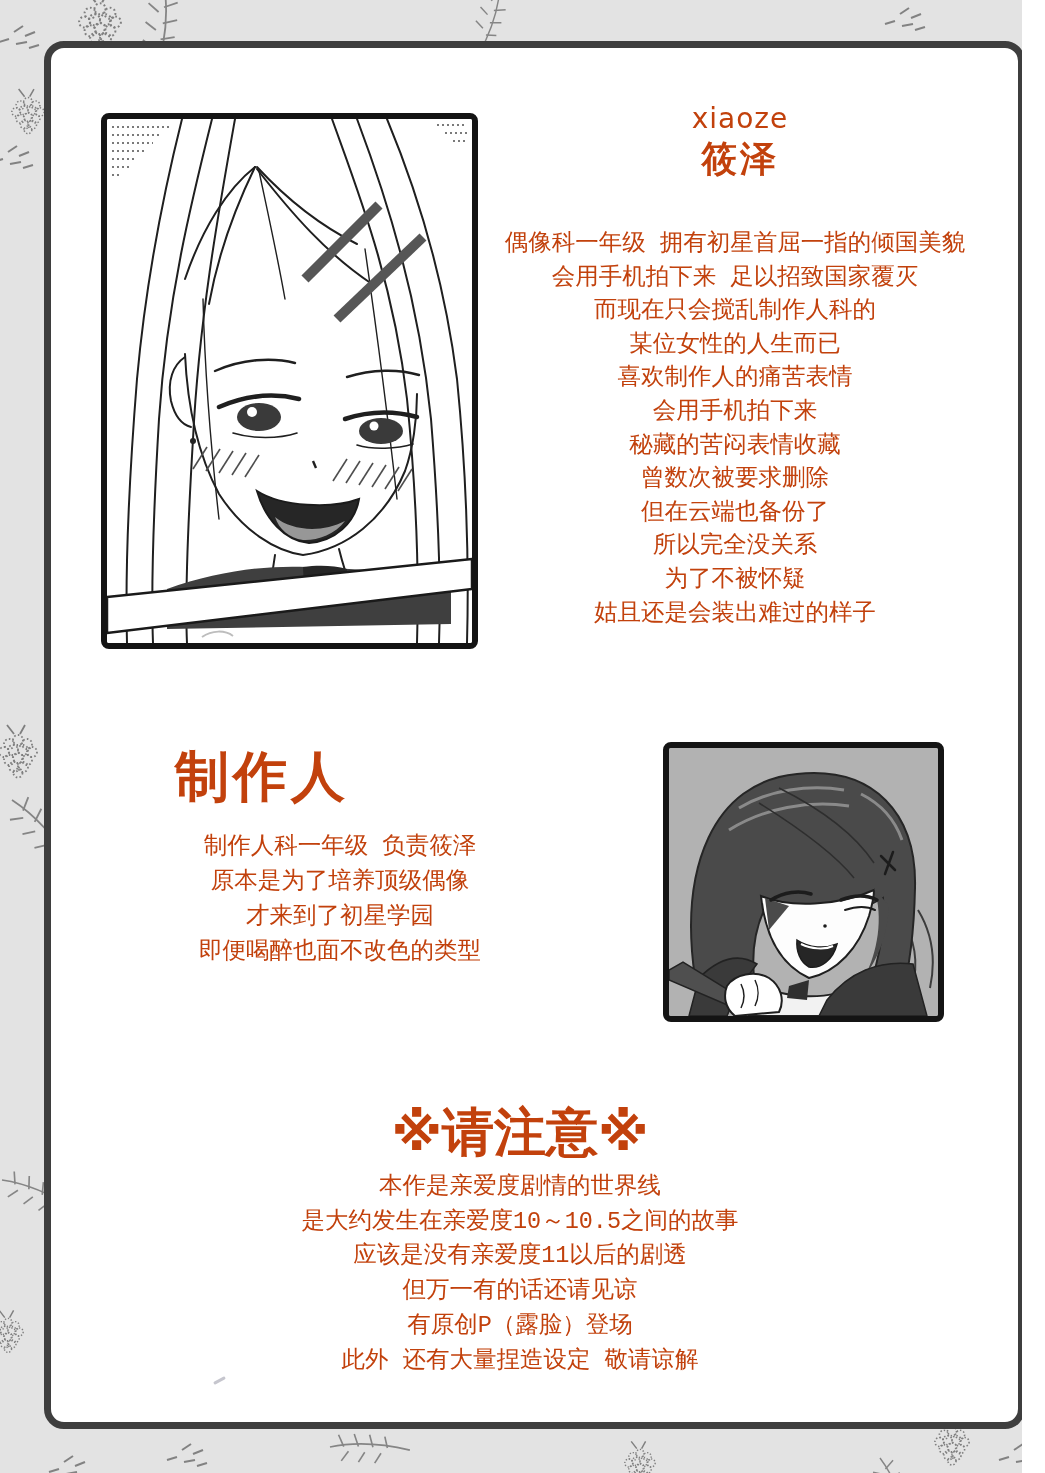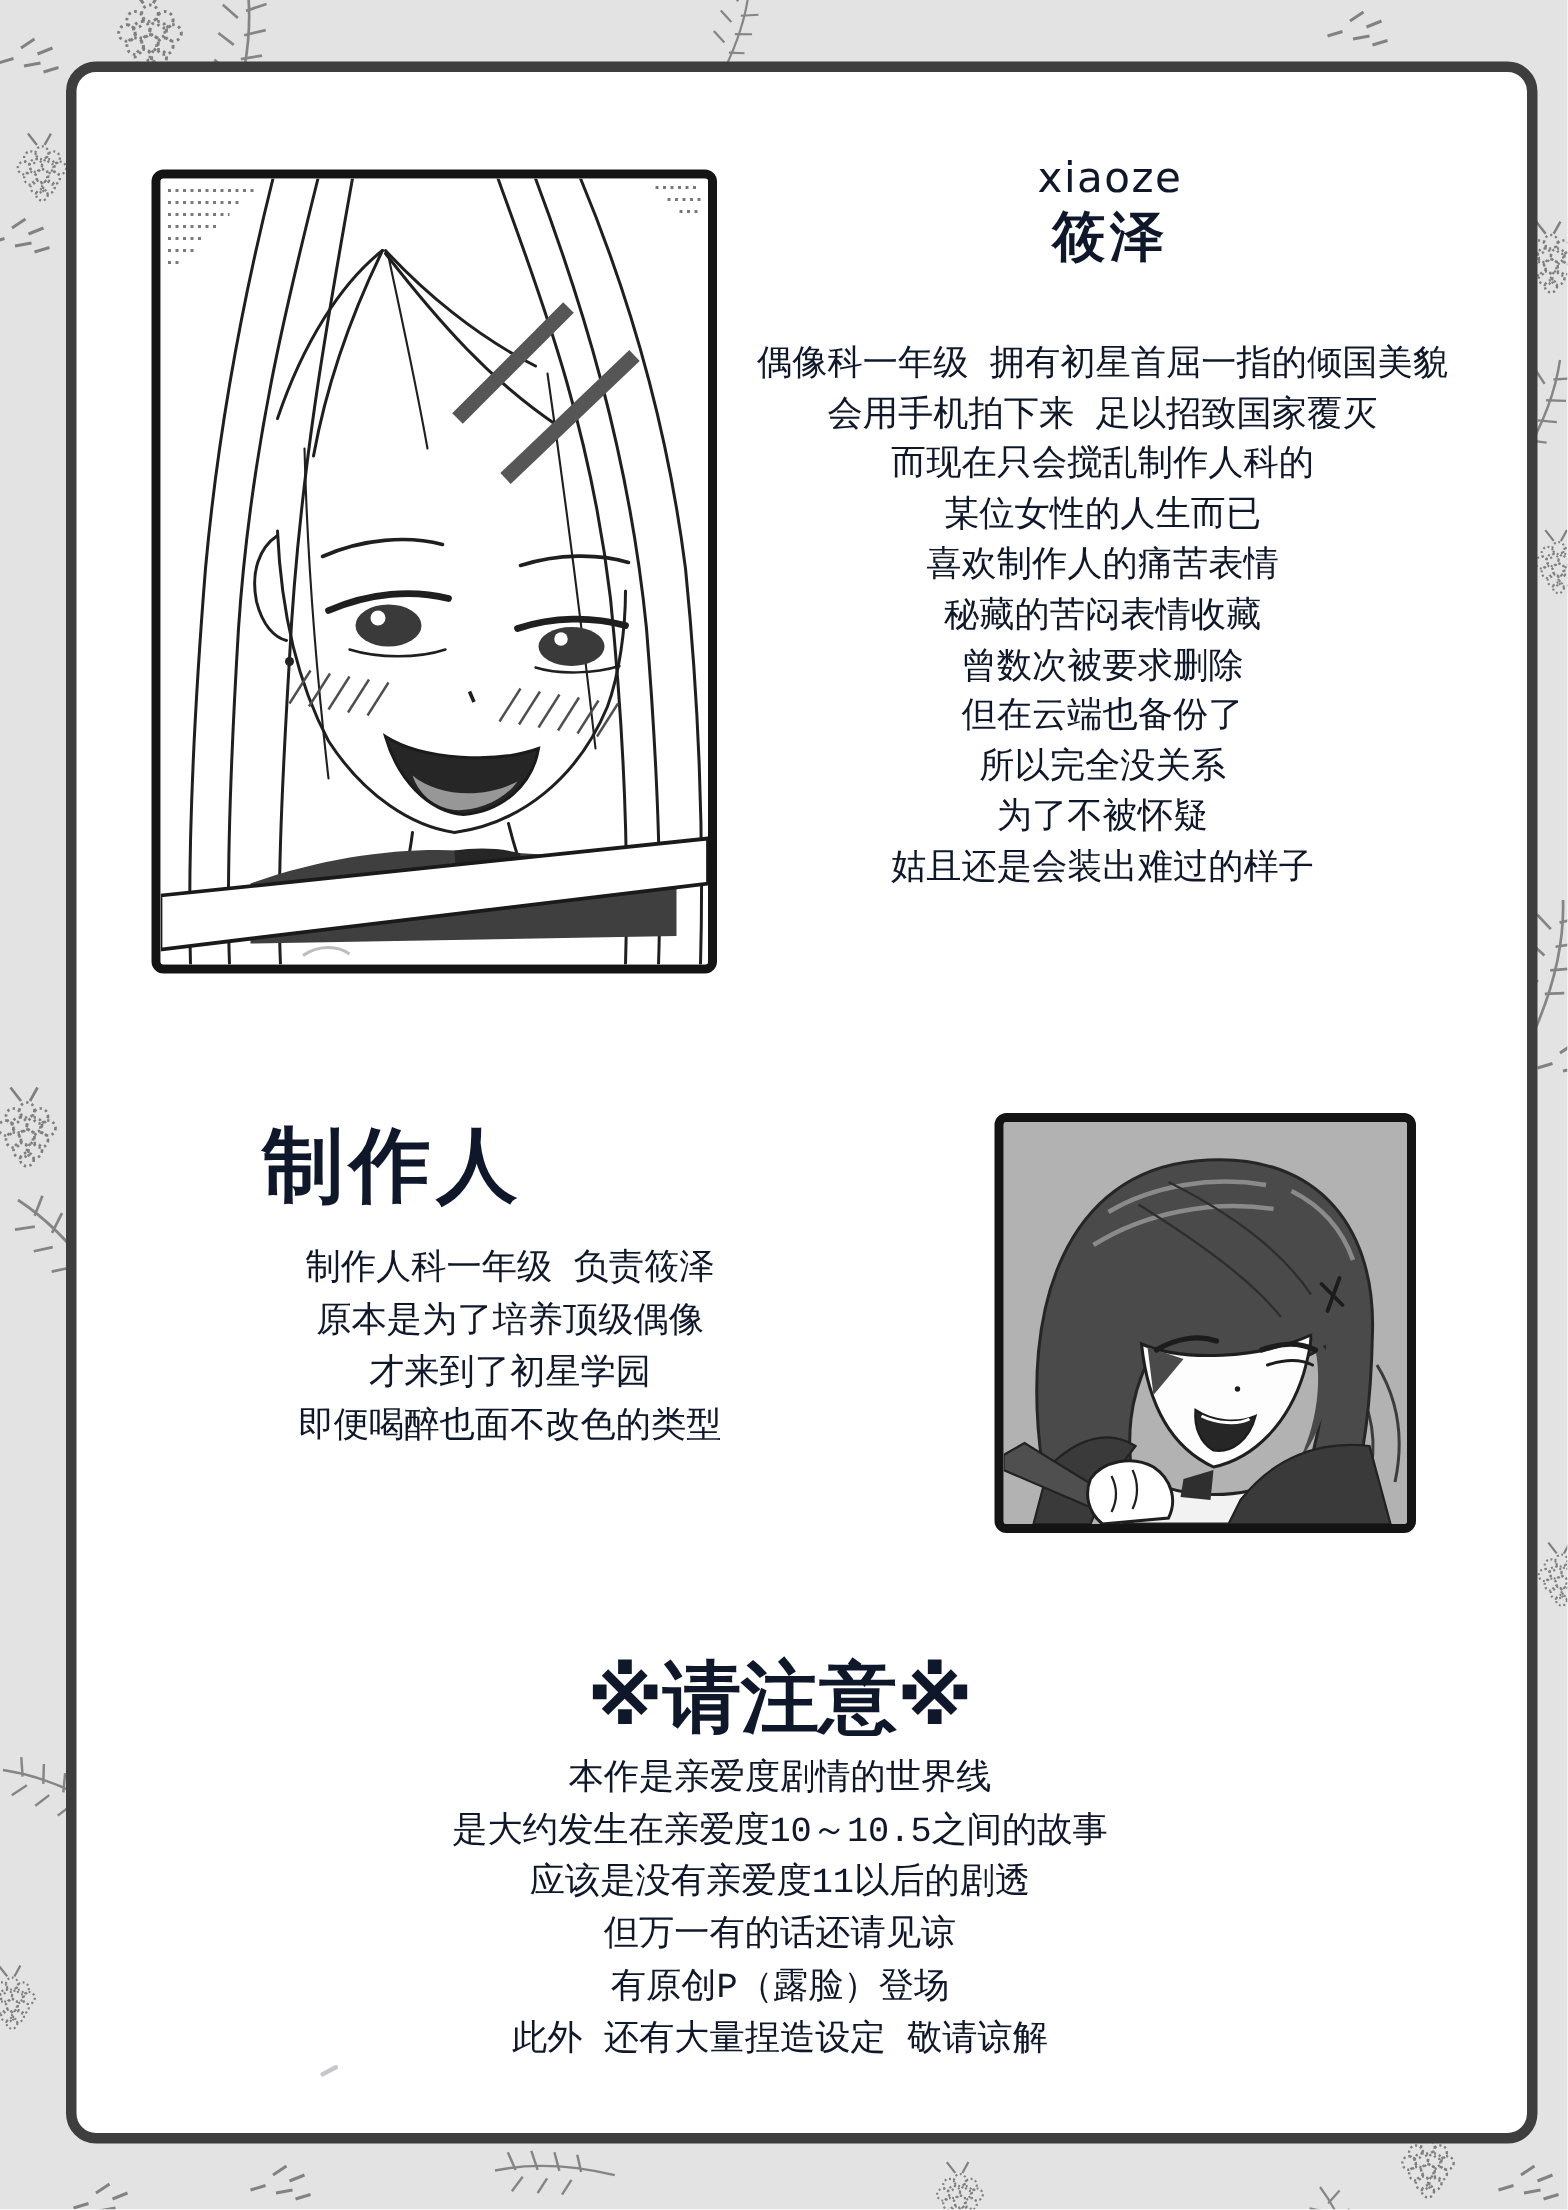--- a/index.html
+++ b/index.html
@@ -2,22 +2,21 @@
 <html><head>
 <meta charset="utf-8">
 <style>
   html,body{margin:0;padding:0;}
   .page{
     position:relative;
     width:1022px;height:1473px;
     background:#e3e3e3;
     overflow:hidden;
     font-family:"DejaVu Sans","Liberation Sans",sans-serif;
-    color:#0f172a;
-    padding-left:24px;
+    color:#c2410c;
   }
   .abs{position:absolute;}
   .pattern-layer{left:0;top:0;z-index:0;}
   .panel{
     left:44px;top:41px;width:981px;height:1388px;
     box-sizing:border-box;
     background:#ffffff;
     border:7px solid #3e3e3e;
     border-radius:20px;
     z-index:1;
@@ -214,20 +213,21 @@
     <div class="romaji">xiaoze</div>
     <div class="kanji-name">筱泽</div>
   </div>
 
   <div class="abs content profile xiaoze-profile">
     <div>偶像科一年级 拥有初星首屈一指的倾国美貌</div>
     <div>会用手机拍下来 足以招致国家覆灭</div>
     <div>而现在只会搅乱制作人科的</div>
     <div>某位女性的人生而已</div>
     <div>喜欢制作人的痛苦表情</div>
+    <div>会用手机拍下来</div>
     <div>秘藏的苦闷表情收藏</div>
     <div>曾数次被要求删除</div>
     <div>但在云端也备份了</div>
     <div>所以完全没关系</div>
     <div>为了不被怀疑</div>
     <div>姑且还是会装出难过的样子</div>
   </div>
 
   <div class="abs content producer-title">制作人</div>
 

